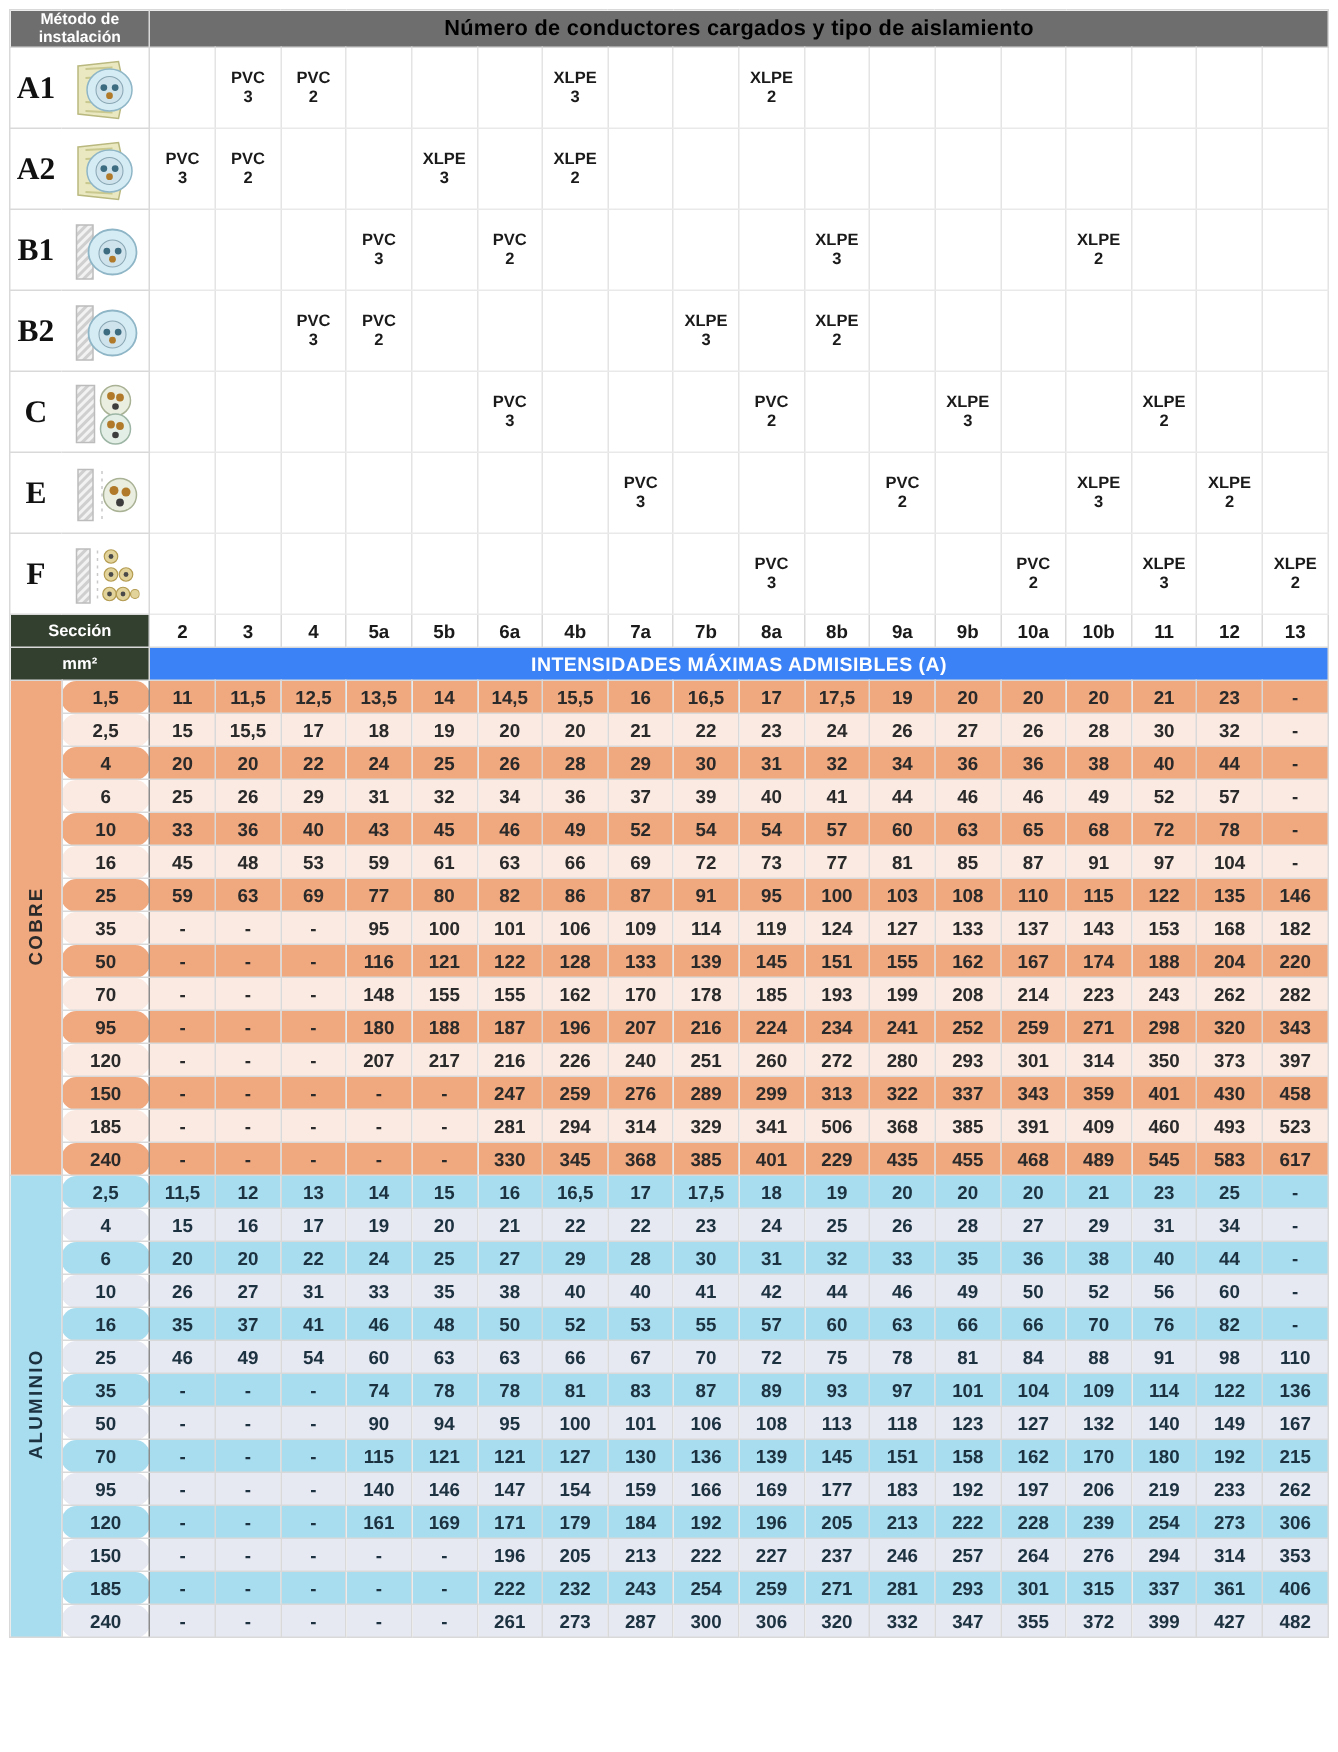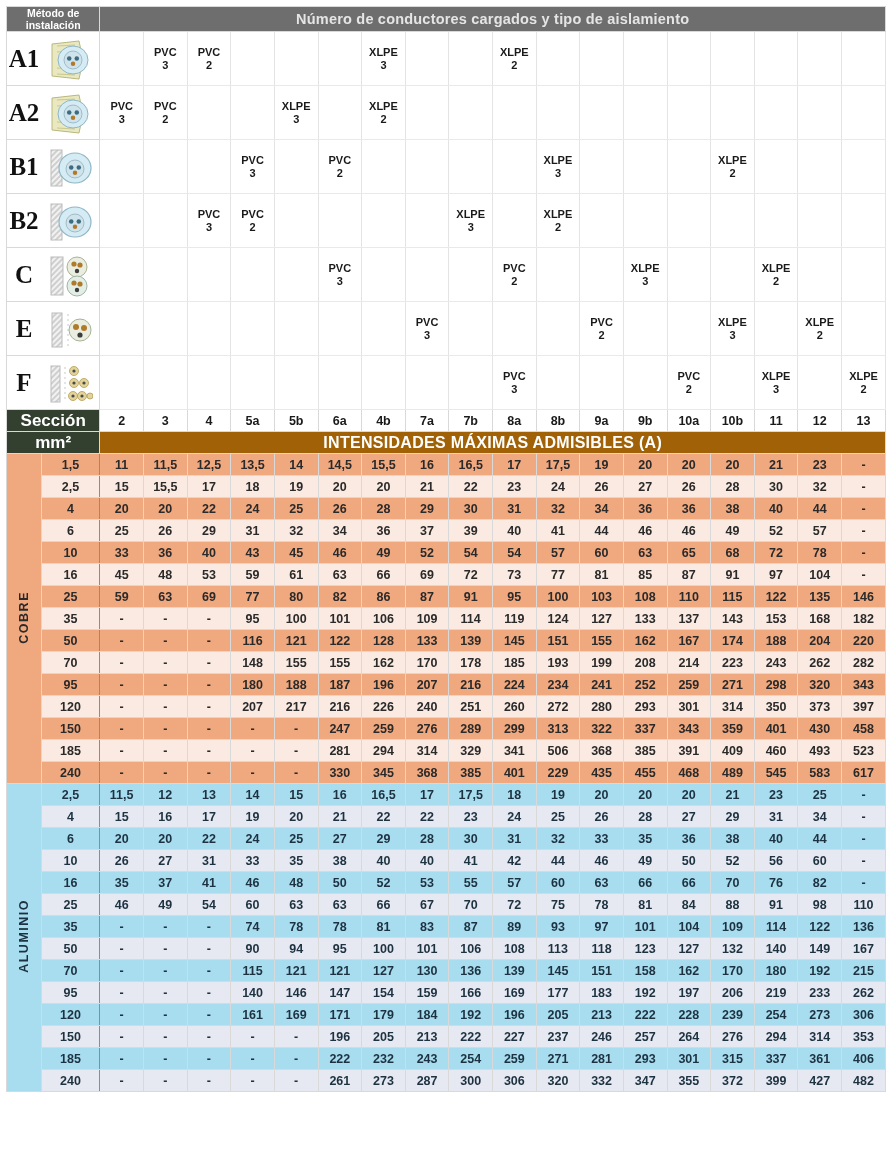--- a/index.html
+++ b/index.html
@@ -34,52 +34,52 @@
 
   
   .hdr-method{
     background:#6e6e6e;color:#fff;
     font-weight:bold;font-size:10.5px;
     text-align:left;padding-left:5px;
     line-height:12px;
     border:1px solid #6e6e6e;
   }
   .hdr-title{
-    background:#6e6e6e;color:#e5e5e5;
+    background:#6e6e6e;color:#000000;
     font-weight:bold;font-size:14.5px;
     letter-spacing:.2px;
     border:1px solid #6e6e6e;
   }
 
   
   .m-row td{height:53px;border:1px solid #dedede;}
   .m-label{
     font-family:"Liberation Serif", serif;
-    font-size:25px;font-weight:bold;color:#111;
+    font-size:21px;font-weight:bold;color:#111;
     background:#fff;border-right:none !important;
   }
   .m-pic{background:#fff;border-left:none !important;}
   .m-cell{font-size:11px;font-weight:bold;color:#1a1a1a;line-height:12.5px;background:#fff;}
 
   
   .pic{position:relative;width:42px;height:42px;margin:0 auto;}
   .pic svg{display:block;}
 
   
   .sec-head td{height:21px;}
   .sec-lbl{
-    background:#33402f;color:#fff;font-weight:bold;font-size:17px;
+    background:#33402f;color:#fff;font-weight:bold;font-size:11px;
     border:1px solid #33402f;
   }
   .colnum{
     background:#fff;color:#1a1a1a;font-weight:bold;font-size:12.5px;
     border:1px solid #cfcfcf;
   }
   .intens{
-    background:#a16207;color:#fff;font-weight:bold;font-size:16px;
+    background:#3b82f6;color:#fff;font-weight:bold;font-size:13px;
     letter-spacing:.3px;border:1px solid #4d4d4d;
   }
 
   
   .d-row td{height:21px;font-size:12.5px;font-weight:bold;border:1px solid transparent;border-left:none;border-right:none;}
   .mat-cell{
     width:34px;
     color:#fff;font-weight:bold;font-size:13px;
     letter-spacing:1.5px;
     vertical-align:middle;
@@ -87,21 +87,21 @@
   }
   .mat-inner{
     writing-mode:vertical-rl;
     transform:rotate(180deg);
     display:inline-block;
     line-height:34px;
   }
   .mat-cu{background:#c45a2c;border:1px solid #c45a2c;}
   .mat-al{background:#5cb8dd;border:1px solid #5cb8dd;}
 
-  .sec-val{color:#2e3b20;font-weight:bold;font-size:12.5px;border-right:1px solid #8c8c8c !important;}
+  .sec-val{color:#2e3b20;font-weight:bold;font-size:12.5px;border-right:1px solid #8c8c8c !important;border-radius:10px;}
 
   
   .cu-a td{background:#f0a87f;color:#2a2a2a;}
   .cu-b td{background:#faeae2;color:#2a2a2a;}
   .cu-a .sec-val{background:#f0a87f;}
   .cu-b .sec-val{background:#faeae2;}
 
   
   .al-a td{background:#a8dcef;color:#1d3240;}
   .al-b td{background:#e6e8f2;color:#1d3240;}

